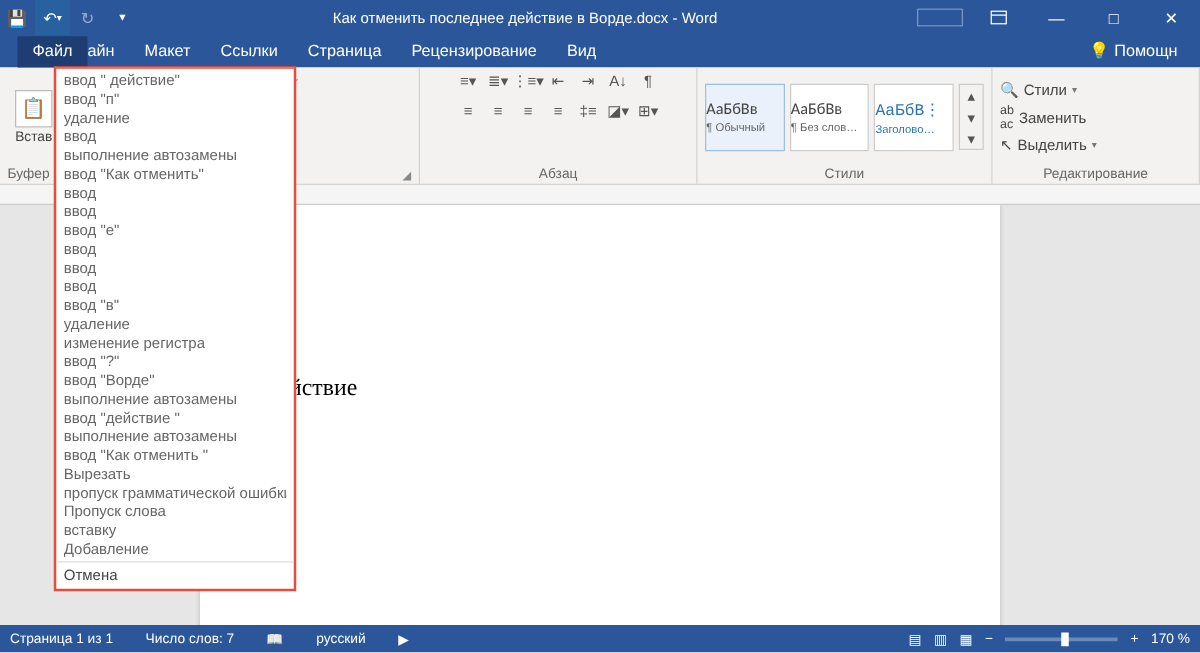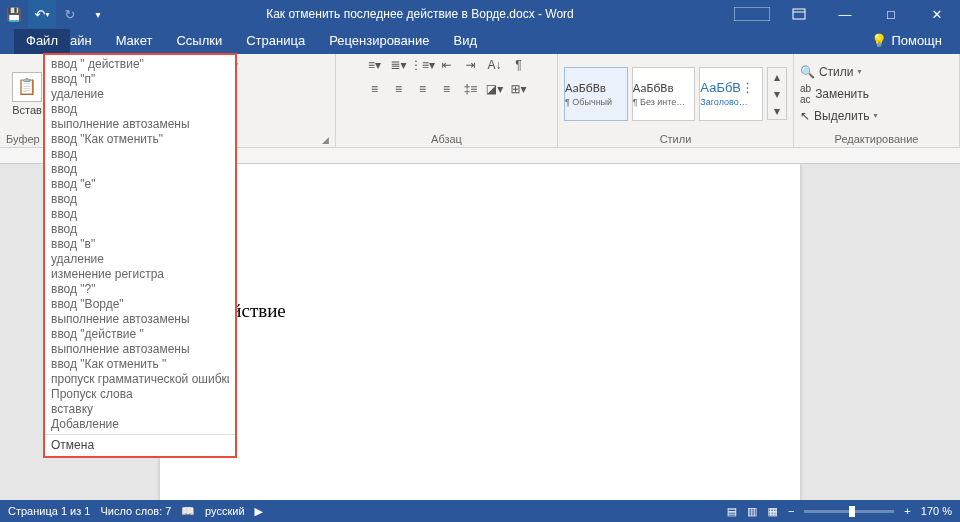--- a/index.html
+++ b/index.html
@@ -57,21 +57,21 @@
   .undo-list{max-height:none;padding:2px 6px}
   .undo-item{white-space:nowrap;overflow:hidden;padding:0}
   .undo-footer{border-top:1px solid #ddd;padding:3px 6px;color:#444}
 
   
   .workspace{position:absolute;left:0;right:0;top:148px;bottom:22px;background:#e6e6e6;display:flex;justify-content:center;overflow:hidden}
   .ruler{position:absolute;top:0;left:0;right:0;height:16px;background:#f5f5f5;border-bottom:1px solid #ccc}
   .page{margin-top:16px;width:640px;height:800px;background:#fff;box-shadow:0 0 4px rgba(0,0,0,.2);padding:100px 60px 0 40px;font-family:'Times New Roman',serif;font-size:19px;color:#000}
 
   
-  .status{position:absolute;left:0;right:0;bottom:0;height:22px;background:var(--blue);color:#fff;display:flex;align-items:center;padding:0 8px;font-size:11px;gap:10px}
+  .status{position:absolute;left:0;right:0;bottom:0;height:22px;background:var(--blue);color:#fff;display:flex;align-items:center;padding:0 8px;font-size:11px;gap:26px}
   .status .views{margin-left:auto;display:flex;align-items:center;gap:10px}
   .zslider{width:90px;height:3px;background:#6b8ab8;position:relative}
   .zslider::after{content:'';position:absolute;left:50%;top:-4px;width:6px;height:11px;background:#fff}
 </style>
 </head>
 <body>
 
 <div class="titlebar">
   <div class="qat">
     <div class="qat-btn">💾</div>
@@ -160,24 +160,24 @@
   </div>
 
   <div class="group" style="width:236px">
     <div class="group-body">
       <div class="style-item sel">
         <span style="font-family:Calibri">АаБбВв</span>
         <span class="style-name">¶ Обычный</span>
       </div>
       <div class="style-item">
         <span style="font-family:Calibri">АаБбВв</span>
-        <span class="style-name">¶ Без инте…</span>
+        <span class="style-name">¶ Без слов…</span>
       </div>
       <div class="style-item">
-        <span style="font-family:Liberation Sans, sans-serif;color:#2e75b6">АаБбВ⋮</span>
+        <span style="font-family:Liberation Mono, monospace;color:#2e75b6">АаБбВ⋮</span>
         <span class="style-name blue">Заголово…</span>
       </div>
       <div style="display:flex;flex-direction:column;gap:0;border:1px solid #ccc">
         <div class="mini" style="height:17px">▴</div>
         <div class="mini" style="height:17px">▾</div>
         <div class="mini" style="height:17px">▾</div>
       </div>
     </div>
     <div class="group-label">Стили</div>
   </div>
@@ -229,20 +229,21 @@
       <div class="undo-item">ввод</div>
       <div class="undo-item">ввод "в"</div>
       <div class="undo-item">удаление</div>
       <div class="undo-item">изменение регистра</div>
       <div class="undo-item">ввод "?"</div>
       <div class="undo-item">ввод "Ворде"</div>
       <div class="undo-item">выполнение автозамены</div>
       <div class="undo-item">ввод "действие "</div>
       <div class="undo-item">выполнение автозамены</div>
       <div class="undo-item">ввод "Как отменить "</div>
+      <div class="undo-item">Вырезать</div>
       <div class="undo-item">пропуск грамматической ошибки</div>
       <div class="undo-item">Пропуск слова</div>
       <div class="undo-item">вставку</div>
       <div class="undo-item">Добавление</div>
     </div>
   <div class="undo-footer">Отмена</div>
 </div>
 
 <div class="status">
   <span>Страница 1 из 1</span>

